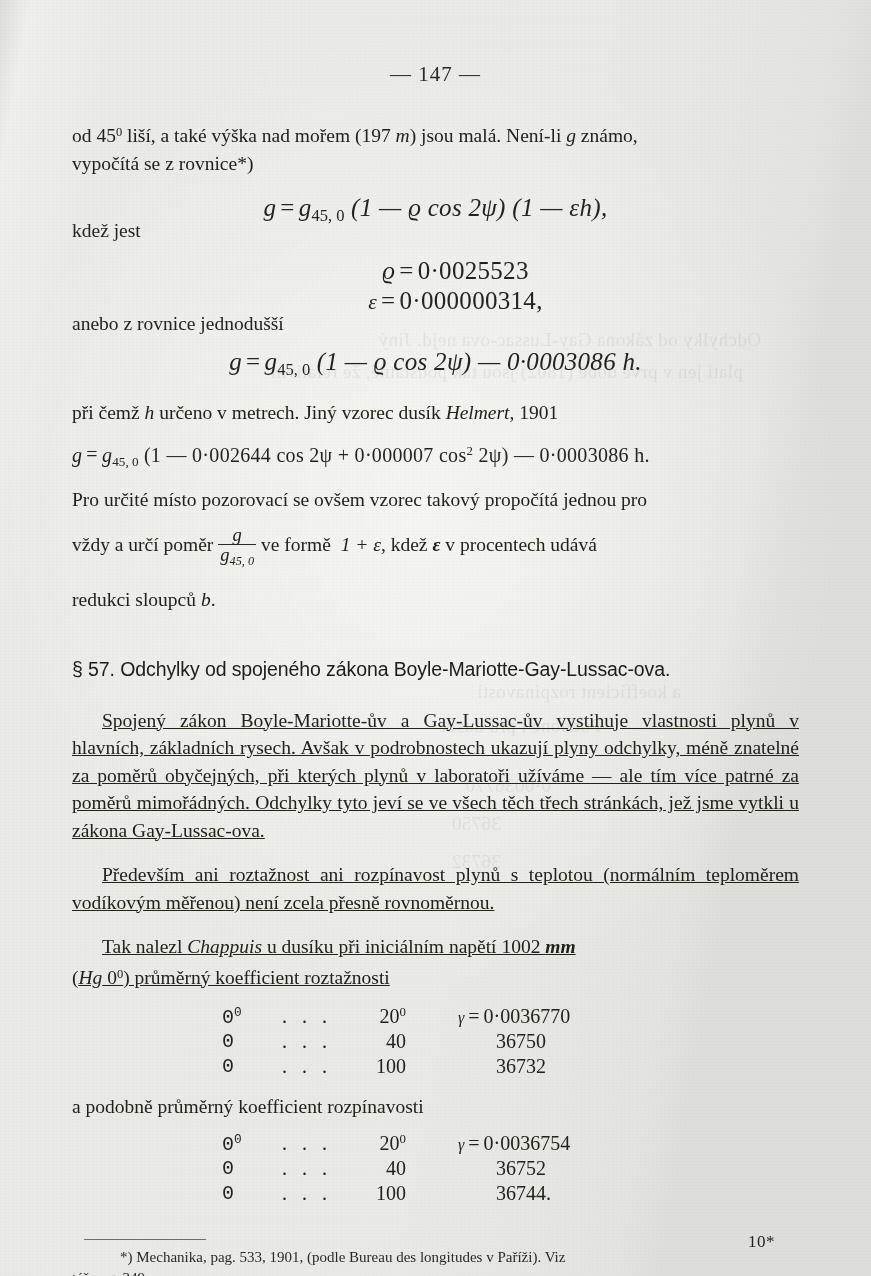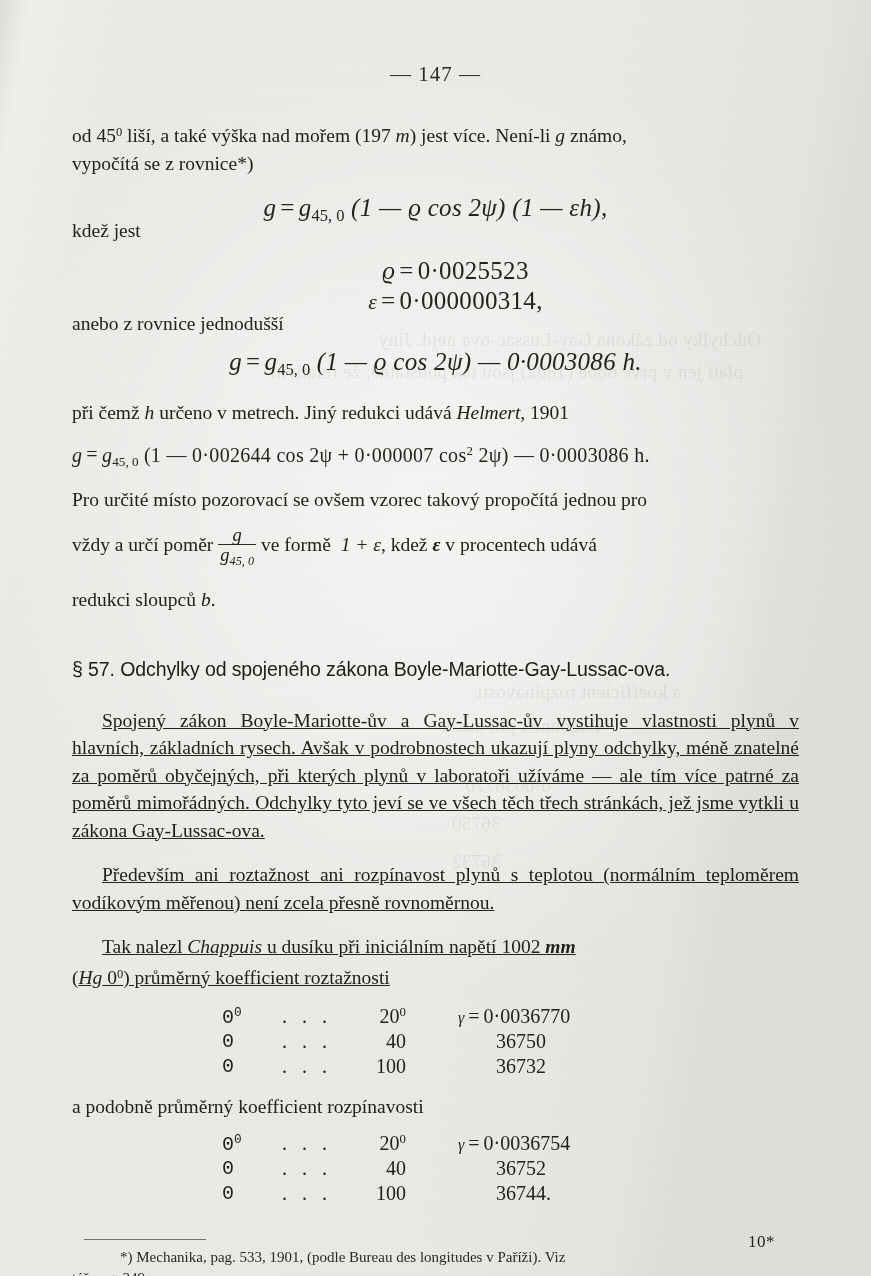--- a/index.html
+++ b/index.html
@@ -172,37 +172,37 @@
     <div style="margin-top:8px; margin-left:300px;">36750</div>
     <div style="margin-top:8px; margin-left:300px;">36732</div>
   </div>
 
   <div class="content">
 
     <div class="folio">— 147 —</div>
 
     <div class="body">
 
-      <p class="tx" style="margin-top:32px;"><span>od 45</span><sup class="s">0</sup><span> liší, a také výška nad mořem (197 </span><span class="it">m</span><span>) jest více. Není-li </span><span class="it">g</span><span> známo,</span><br><span>vypočítá se z rovnice*)</span></p>
+      <p class="tx" style="margin-top:32px;"><span>od 45</span><sup class="s">0</sup><span> liší, a také výška nad mořem (197 </span><span class="it">m</span><span>) jsou malá. Není-li </span><span class="it">g</span><span> známo,</span><br><span>vypočítá se z rovnice*)</span></p>
 
       <div class="row" style="margin-top:16px;">
         <p class="eq"><span class="it">g</span><span class="md">=</span><span class="it">g</span><sub class="s">45, 0</sub> <span class="it">(1 — ϱ cos 2ψ) (1 — εh),</span></p>
         <div class="leftlabel" style="top:27px;">kdež jest</div>
       </div>
 
       <p class="eq" style="margin-top:24px; padding-left:40px;"><span class="it">ϱ</span><span class="md">=</span><span>0·0025523</span></p>
 
       <div class="row">
         <p class="eq" style="padding-left:40px;"><span class="it" style="font-size:0.86em">ε</span><span class="md">=</span><span>0·000000314,</span></p>
         <div class="leftlabel" style="top:27px;">anebo z rovnice jednodušší</div>
       </div>
 
       <p class="eq" style="margin-top:30px;"><span class="it">g</span><span class="md">=</span><span class="it">g</span><sub class="s">45, 0</sub> <span class="it">(1 — ϱ cos 2ψ) — 0·0003086 h.</span></p>
 
-      <p class="tx" style="margin-top:14px;"><span>při čemž </span><span class="it">h</span><span> určeno v metrech. Jiný redukci udává </span><span class="it">Helmert</span><span>, 1901</span></p>
+      <p class="tx" style="margin-top:14px;"><span>při čemž </span><span class="it">h</span><span> určeno v metrech. Jiný vzorec dusík </span><span class="it">Helmert</span><span>, 1901</span></p>
 
       <p class="eq" style="margin-top:9px; font-size:20px; text-align:left;"><span class="it">g</span><span class="md">=</span><span class="it">g</span><sub class="s">45, 0</sub> <span>(1 — 0·002644 cos 2ψ + 0·000007 cos</span><sup class="s">2</sup> <span>2ψ) — 0·0003086 h.</span></p>
 
       <p class="tx" style="margin-top:10px;">Pro určité místo pozorovací se ovšem vzorec takový propočítá jednou pro</p>
 
       <p class="tx" style="margin-top:11px; line-height:30px;"><span>vždy a určí poměr</span><span class="frac"><span class="num">g</span><span class="bar"></span><span class="den"><span>g</span><sub class="s">45, 0</sub></span></span><span>ve formě</span>&nbsp;&nbsp;<span class="it">1 + ε</span><span>, kdež</span>&nbsp;<span class="it" style="font-weight:bold">ε</span>&nbsp;<span>v procentech udává</span></p>
 
       <p class="tx" style="margin-top:18px;"><span>redukci sloupců </span><span class="it">b</span><span>.</span></p>
 
       <h2 class="sect" style="margin-top:44px;">§ 57. Odchylky od spojeného zákona Boyle-Mariotte-Gay-Lussac-ova.</h2>

